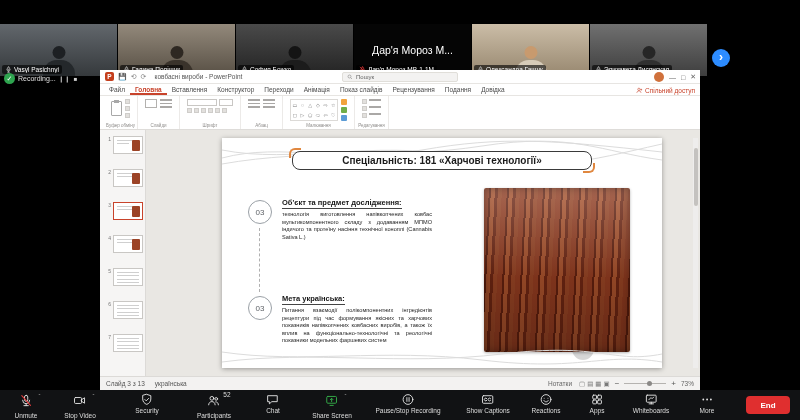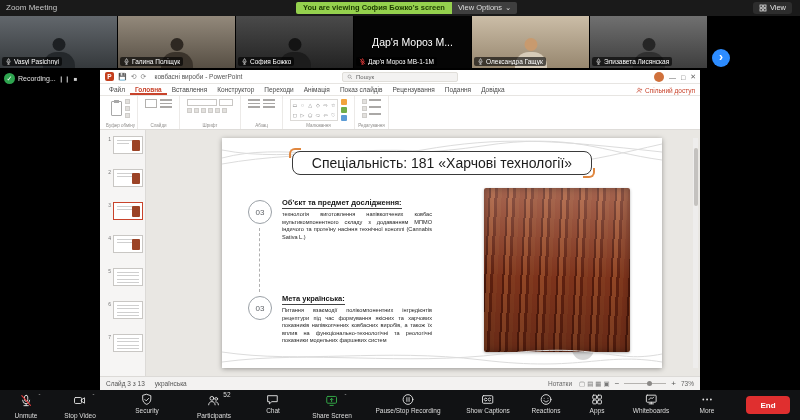--- a/index.html
+++ b/index.html
@@ -9,21 +9,21 @@
   
   .topbar { position:absolute; left:0; top:0; width:800px; height:16px; background:#1a1a1a; }
   .app-title { position:absolute; left:6px; top:3px; font-size:8px; color:#c7c7c7; }
   .banner-wrap { position:absolute; left:296px; top:2px; display:flex; height:12px; }
   .banner { background:#95d14e; color:#1d3a00; font-size:7.5px; line-height:12px; padding:0 7px; border-radius:2px 0 0 2px; font-weight:bold; }
   .view-options { background:#3f3f3f; color:#ddd; font-size:7.5px; line-height:12px; padding:0 6px; border-radius:0 2px 2px 0; display:flex; gap:3px; }
   .view-btn { position:absolute; right:8px; top:2px; height:12px; background:#2d2d2d; border-radius:3px; color:#e0e0e0; font-size:7.5px; line-height:12px; padding:0 6px; display:flex; align-items:center; gap:3px; }
 
   
   .strip { position:absolute; left:0; top:16px; width:800px; height:52px; background:#000; }
-  .tile { position:absolute; top:0; height:52px; width:117px; overflow:hidden; background:#701a75; }
+  .tile { position:absolute; top:8px; height:52px; width:117px; overflow:hidden; background:#701a75; }
   .tile .vid { position:absolute; inset:0; }
   .t1 .vid { background:linear-gradient(180deg,#62676c,#35393c); }
   .t2 .vid { background:linear-gradient(180deg,#93897b,#574f44); }
   .t3 .vid { background:linear-gradient(180deg,#4a4a4a,#232323); }
   .t4 .vid { background:#050505; }
   .t5 .vid { background:linear-gradient(180deg,#cbbda7,#97876f); }
   .t6 .vid { background:linear-gradient(180deg,#707070,#3e3e3e); }
   .t3 { outline:2px solid #35b24a; outline-offset:-2px; }
   .head { position:absolute; left:50%; transform:translateX(-50%); bottom:17px; width:13px; height:13px; border-radius:50%; }
   .body { position:absolute; left:50%; transform:translateX(-50%); bottom:0; width:32px; height:16px; border-radius:14px 14px 0 0; }
@@ -92,21 +92,21 @@
   
   .slide { position:absolute; left:122px; top:8px; width:440px; height:230px; background:#fff; box-shadow:0 1px 5px rgba(0,0,0,.35); overflow:hidden; }
   .waves-top { position:absolute; left:0; top:0; width:440px; height:28px; }
   .waves-bot { position:absolute; left:0; bottom:0; width:440px; height:22px; }
   .waves-top path, .waves-bot path { stroke:#dcdcdc; fill:none; stroke-width:1; }
   .deco-circle { position:absolute; left:350px; top:200px; width:22px; height:22px; border-radius:50%; background:#cfcfcf; opacity:.85; }
   .title-box { position:absolute; left:70px; top:13px; width:300px; border:1.2px solid #3a3a3a; border-radius:8px; padding:3px 4px; text-align:center; background:#fff; }
   .title-box .acc-l { position:absolute; left:-4px; top:-4px; width:12px; height:10px; border-left:2px solid #e0873f; border-top:2px solid #e0873f; border-radius:6px 0 0 0; }
   .title-box .acc-r { position:absolute; right:-4px; bottom:-4px; width:12px; height:10px; border-right:2px solid #e0873f; border-bottom:2px solid #e0873f; border-radius:0 0 6px 0; }
   .tl1 { font-size:9.5px; font-weight:bold; color:#1c1c1c; }
-  .tl2 { font-size:14px; font-weight:normal; color:#1c1c1c; }
+  .tl2 { font-size:10px; font-weight:bold; color:#1c1c1c; }
   .numcircle { position:absolute; width:24px; height:24px; border:1px solid #9aa0a6; border-radius:50%; background:#fff; color:#5f6368; font-size:8px; display:flex; align-items:center; justify-content:center; }
   .nc1 { left:26px; top:62px; } .nc2 { left:26px; top:158px; }
   .nc-dash { position:absolute; left:37px; top:90px; height:64px; border-left:1px dashed #b0b0b0; }
   .sl-h { position:absolute; left:60px; font-size:7.5px; font-weight:bold; color:#161616; border-bottom:1px solid #444; padding-bottom:1px; }
   .h1 { top:60px; } .h2 { top:156px; }
   .sl-p { position:absolute; left:60px; width:150px; font-size:5.6px; line-height:1.35; text-align:justify; color:#262626; }
   .p1 { top:73px; } .p2 { top:169px; }
   .sausage { position:absolute; left:262px; top:50px; width:146px; height:164px; border-radius:2px;
     background: linear-gradient(180deg, rgba(255,255,255,.22), rgba(0,0,0,.12) 55%, rgba(0,0,0,.28)),
       repeating-linear-gradient(93deg,#8e3a1f 0 5px,#5f1f0e 5px 7px,#a44f2a 7px 11px,#6b2512 11px 14px,#934223 14px 18px);
@@ -131,39 +131,20 @@
   .iconwrap { position:relative; }
   .zcaret { position:absolute; right:-8px; top:0; color:#9a9a9a; font-size:6px; }
   .pcount { position:absolute; right:-10px; top:-2px; font-size:6.5px; color:#dedede; }
   .end-btn { position:absolute; right:10px; top:6px; width:44px; height:18px; background:#e02f2f; border-radius:4px; color:#fff; font-size:8px; font-weight:bold; display:flex; align-items:center; justify-content:center; }
 </style>
 </head>
 <body>
 
 <div id="app">
 
-  <div class="topbar">
-    <span class="app-title">Zoom Meeting</span>
-    <div class="banner-wrap">
-      <span class="banner">You are viewing София Божко's screen</span>
-      <span class="view-options">
-          <span>View Options</span>
-          <span>⌄</span>
-        </span>
-    </div>
-    <div class="view-btn">
-      <svg width="8" height="8" viewBox="0 0 24 24" fill="none" stroke="#e0e0e0" stroke-width="2.4">
-          <rect x="3" y="3" width="7" height="7"></rect>
-          <rect x="14" y="3" width="7" height="7"></rect>
-          <rect x="3" y="14" width="7" height="7"></rect>
-          <rect x="14" y="14" width="7" height="7"></rect>
-        </svg>
-      <span>View</span>
-    </div>
-  </div>
 
   <div class="strip">
     <div class="tile t1" style="left:0">
       <div class="vid">
           <div class="head"></div>
           <div class="body"></div>
         </div>
       <div class="name-tag">
         <svg class="tagmic" viewBox="0 0 24 24">
             <rect x="9" y="3" width="6" height="10" rx="3"></rect>

